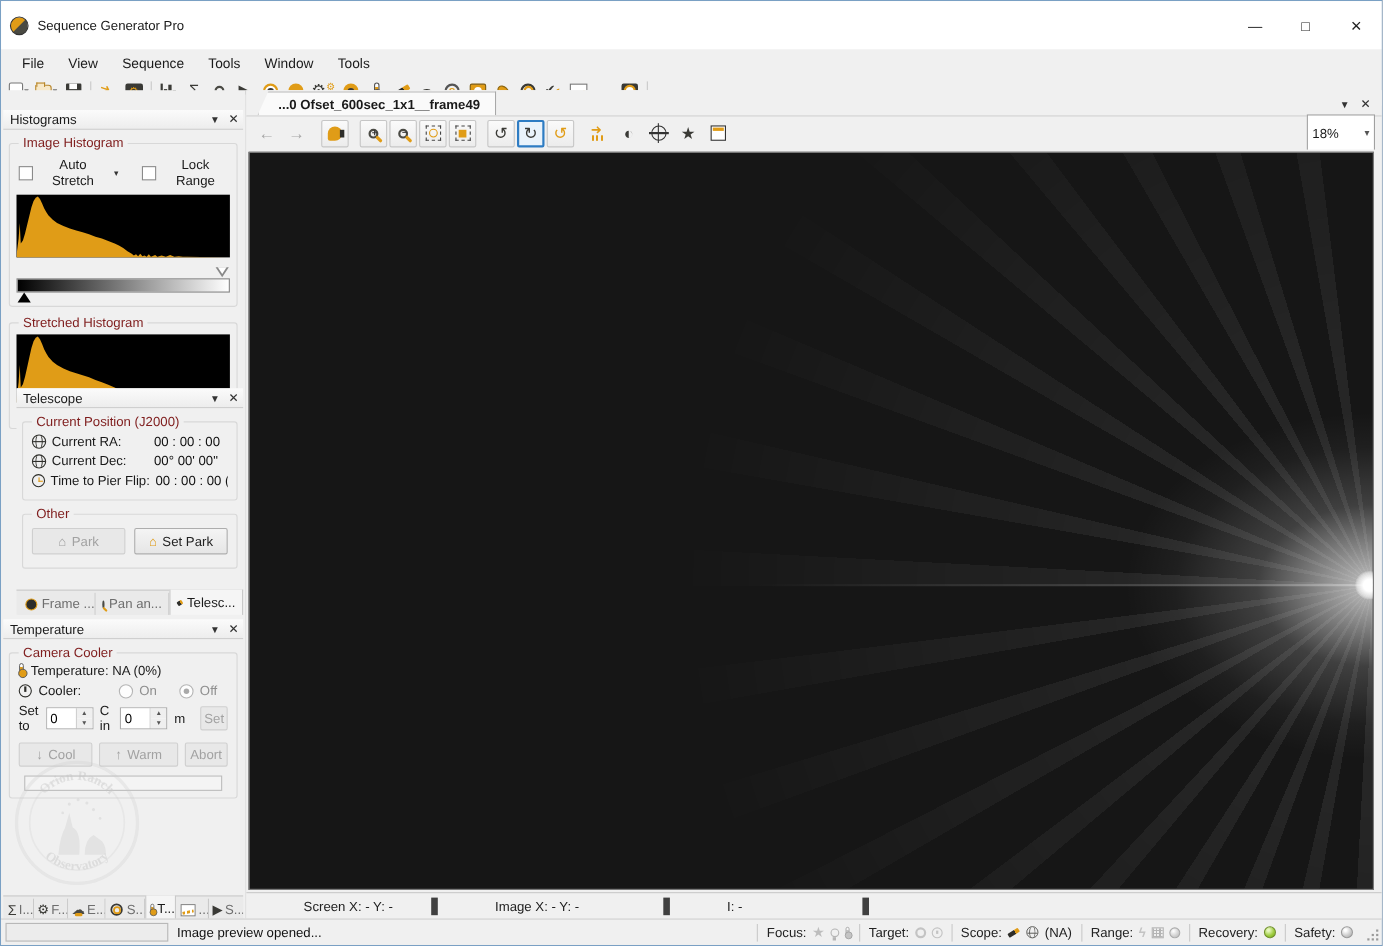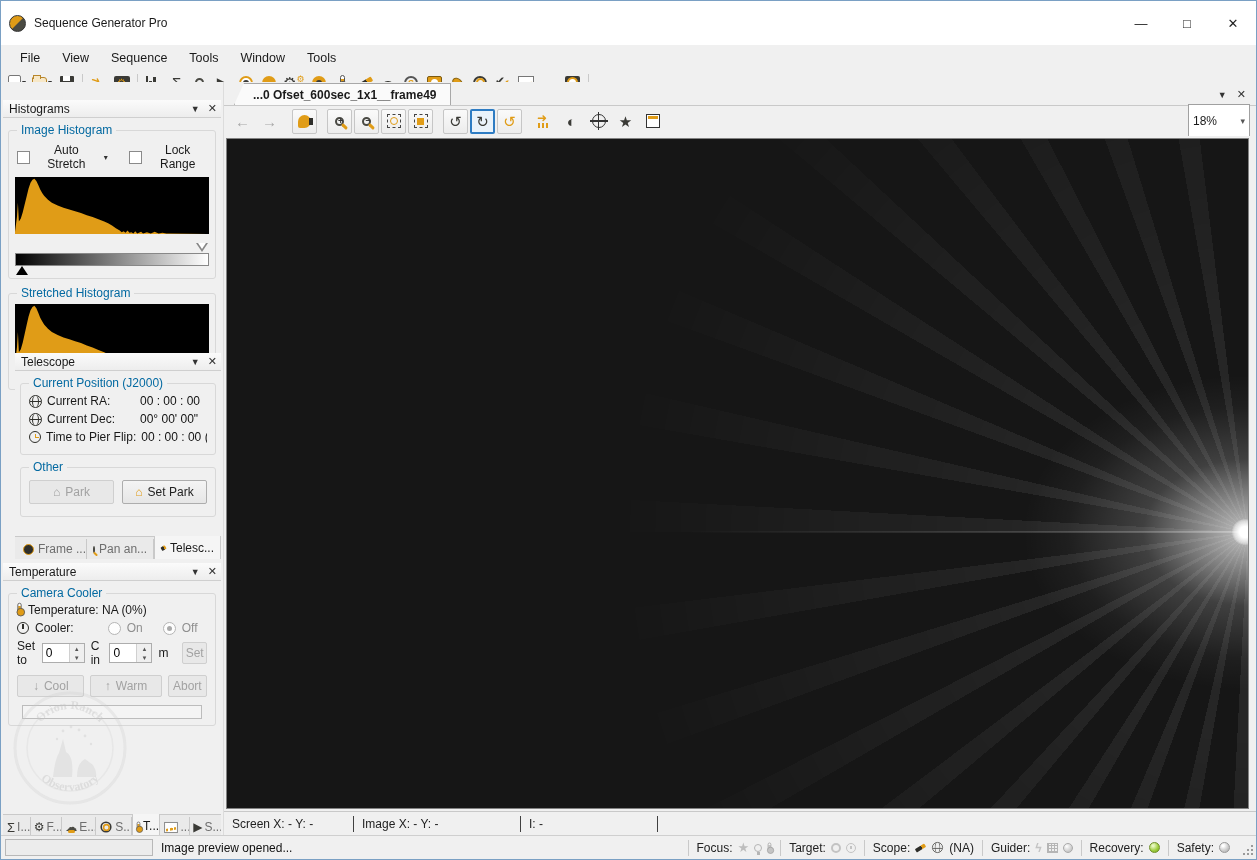--- a/index.html
+++ b/index.html
@@ -93,21 +93,21 @@
   
   .content { position:absolute; top:81px; left:0; right:0; bottom:24px; display:flex; }
   .sidebar { width:222px; position:relative; background:#f0f0f0; flex:none; }
   .dockpanel { position:absolute; left:2px; right:2px; background:#f0f0f0; }
   .dp-header { height:18px; display:flex; align-items:center; padding:0 4px 0 6px; background:linear-gradient(#fbfbfb,#ededed); border-bottom:1px solid #cfcfcf; }
   .dp-title { font-size:12px; }
   .dp-tools { margin-left:auto; display:flex; gap:8px; align-items:center; }
   .dp-tool { font-size:9px; color:#333; }
   .dp-close { font-size:11px; color:#333; }
   .groupbox { border:1px solid #d8d8d8; border-radius:3px; margin:8px 5px 4px 5px; position:relative; padding:10px 6px 6px 6px; }
-  .gb-legend { position:absolute; top:-8px; left:8px; background:#f0f0f0; padding:0 4px; color:#0369a1; font-size:12px; }
+  .gb-legend { position:absolute; top:-8px; left:8px; background:#f0f0f0; padding:0 4px; color:#7f1d1d; font-size:12px; }
 
   
   .chk-row { display:flex; align-items:center; gap:4px; margin:2px 0 6px 2px; }
   .checkbox { width:13px; height:13px; background:#fff; border:1px solid #8a8a8a; flex:none; }
   .chk-label { font-size:12px;text-align:center; }
   .hist-svg { width:100%; height:57px; background:#000; display:block; }
   .grad-wrap { position:relative; margin-top:12px; height:26px; }
   .grad-bar { position:absolute; top:7px; left:0; right:0; height:13px; background:linear-gradient(90deg,#000,#fff); border:1px solid #888; }
   .tri-down { position:absolute; top:-3px; right:1px; width:0; height:0; border-left:6px solid transparent; border-right:6px solid transparent; border-top:9px solid #888; }
   .tri-down::after { content:""; position:absolute; left:-4px; top:-9px; border-left:4px solid transparent; border-right:4px solid transparent; border-top:6px solid #fff; }
@@ -190,21 +190,21 @@
       -webkit-mask-image:radial-gradient(circle at 100% 58.8%, #000 0 18%, transparent 60%);
       mask-image:radial-gradient(circle at 100% 58.8%, #000 0 18%, transparent 60%); }
   .image-view .glow { position:absolute; inset:0;
       background:radial-gradient(ellipse 300px 210px at 100% 58.8%, rgba(255,255,255,0.75), rgba(255,255,255,0.18) 35%, rgba(255,255,255,0.04) 60%, transparent 75%); }
   .image-view .core { position:absolute; right:-10px; top:58.8%; width:26px; height:26px; margin-top:-13px; border-radius:50%;
       background:radial-gradient(circle, #fff 0 30%, rgba(255,255,255,0.5) 60%, transparent 75%); }
   .image-view .streak { position:absolute; right:0; top:58.8%; height:2px; width:55%; margin-top:-1px;
       background:linear-gradient(90deg, transparent, rgba(255,255,255,0.25)); }
 
   .img-statusbar { height:24px; background:#f0f0f0; border-top:1px solid #c9c9c9; display:flex; align-items:center; font-size:12px; color:#222; }
-  .img-status-cell { padding:0 8px; height:16px; display:flex; align-items:center; border-right:1px solid #404040; }
+  .img-status-cell { padding:0 8px; height:16px; display:flex; align-items:center; border-right:6px solid #404040;margin-left:44px; }
   .isc-1 { width:130px; } .isc-2 { width:167px; } .isc-3 { width:137px; }
 
   
   .statusbar { position:absolute; left:0; right:0; bottom:0; height:24px; background:#f0f0f0; border-top:1px solid #cfcfcf; display:flex; align-items:center; font-size:12px; }
   .sb-progress { width:148px; height:17px; background:#ececec; border:1px solid #b8b8b8; margin:0 8px 0 4px; }
   .sb-msg { color:#111; }
   .sb-right { margin-left:auto; display:flex; align-items:center; height:100%; }
   .sb-seg { display:flex; align-items:center; gap:5px; padding:0 8px; height:16px; border-left:1px solid #c9c9c9; color:#222; }
   .sb-icons { display:flex; align-items:center; gap:5px; }
   .sb-star { color:#bdbdbd; font-size:13px; }
@@ -648,21 +648,21 @@
       </div>
       <div class="sb-seg">
         <span>Scope:</span>
         <span class="sb-icons">
           <span class="i-scope-sm"></span>
           <span class="i-globe" style="transform:scale(0.85); opacity:0.8"></span>
         </span>
         <span>(NA)</span>
       </div>
       <div class="sb-seg">
-        <span>Guider:</span>
+        <span>Range:</span>
         <span class="sb-icons">
           <span class="sb-bolt">ϟ</span>
           <span class="i-grid"></span>
           <span class="sb-led"></span>
         </span>
       </div>
       <div class="sb-seg">
         <span>Recovery:</span>
         <span class="i-led green"></span>
       </div>

